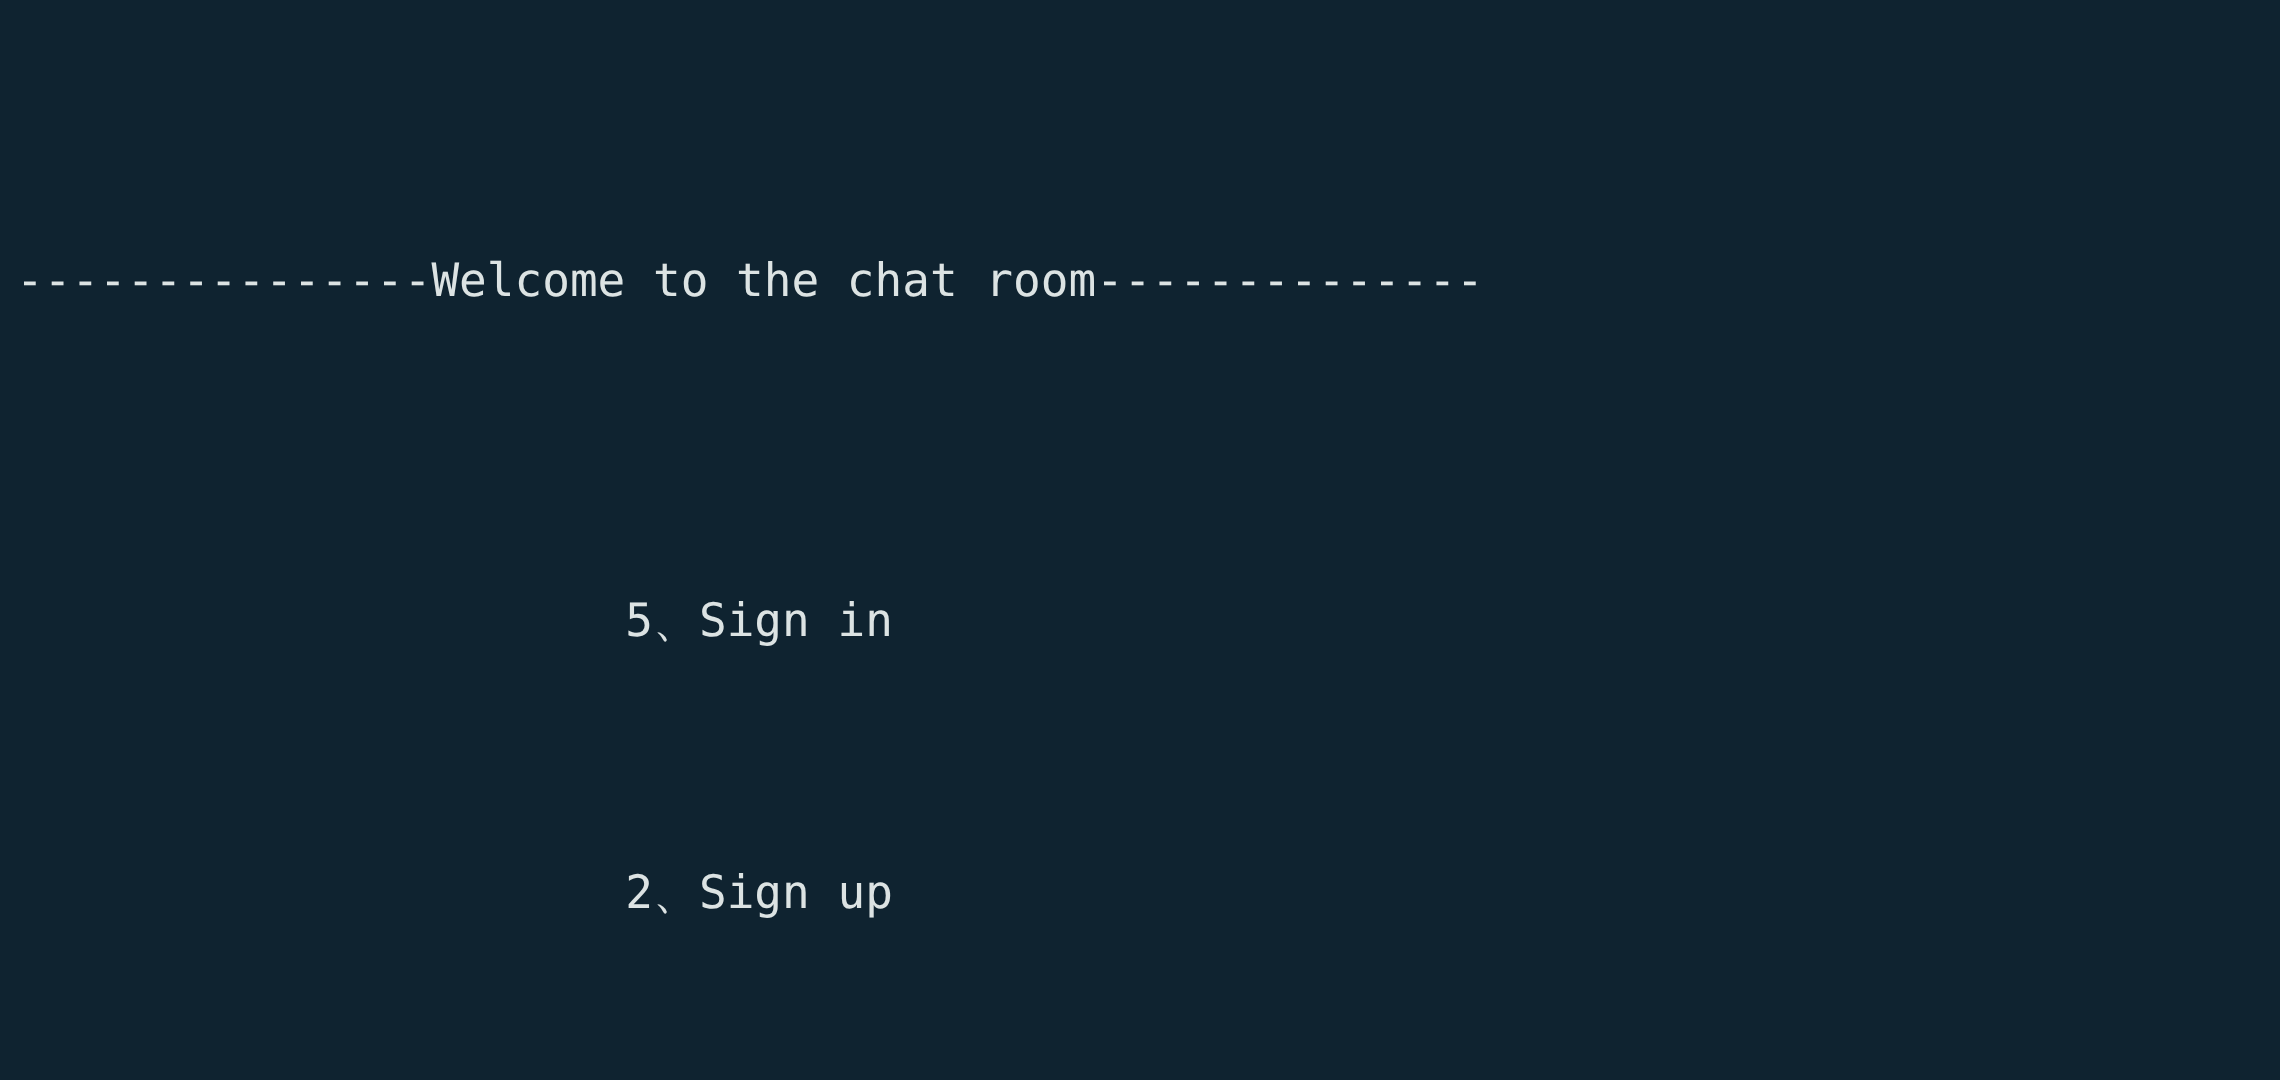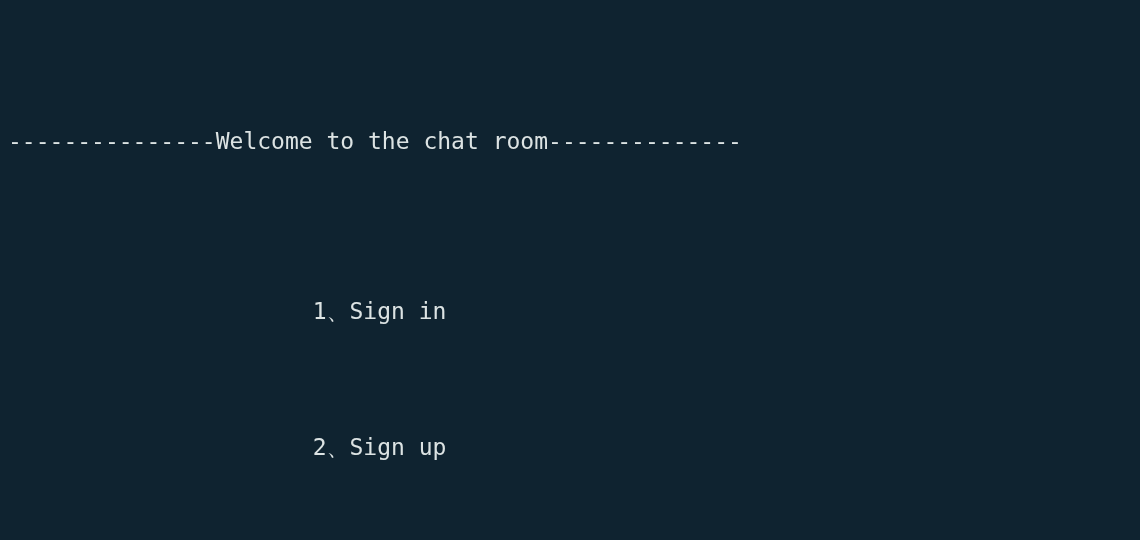--- a/index.html
+++ b/index.html
@@ -57,21 +57,21 @@
 </head>
 <body>
 
 <div id="terminal">
 
   <div class="screen">
 
     <div class="line c-default">---------------Welcome to the chat room--------------</div>
 
 
-    <div class="line"><span>                      </span><span class="c-default">1、Sign in</span></div>
+    <div class="line"><span>                      </span><span class="c-default">5、Sign in</span></div>
 
     <div class="line"><span>                      </span><span class="c-default">2、Sign up</span></div>
 
     
 
     
 
     
 
     

